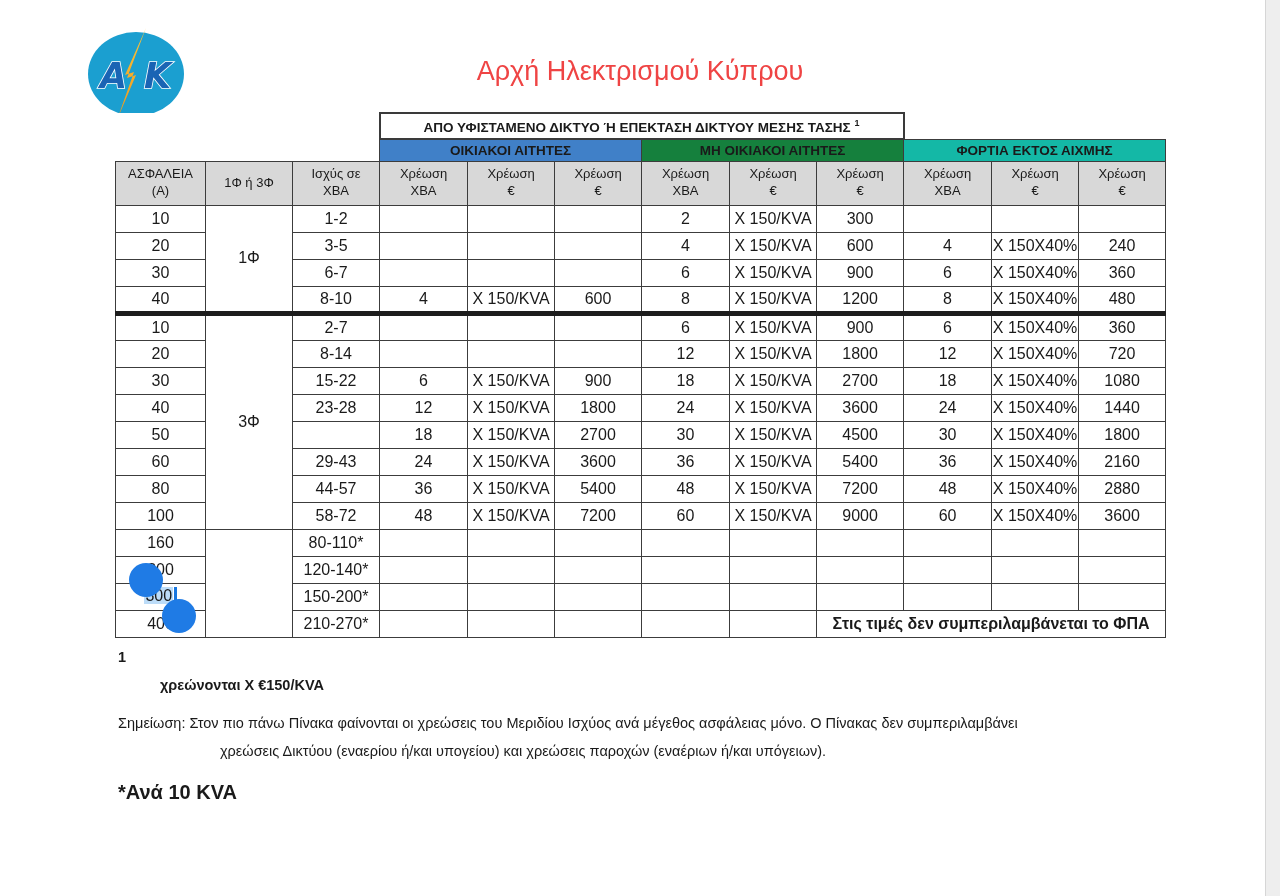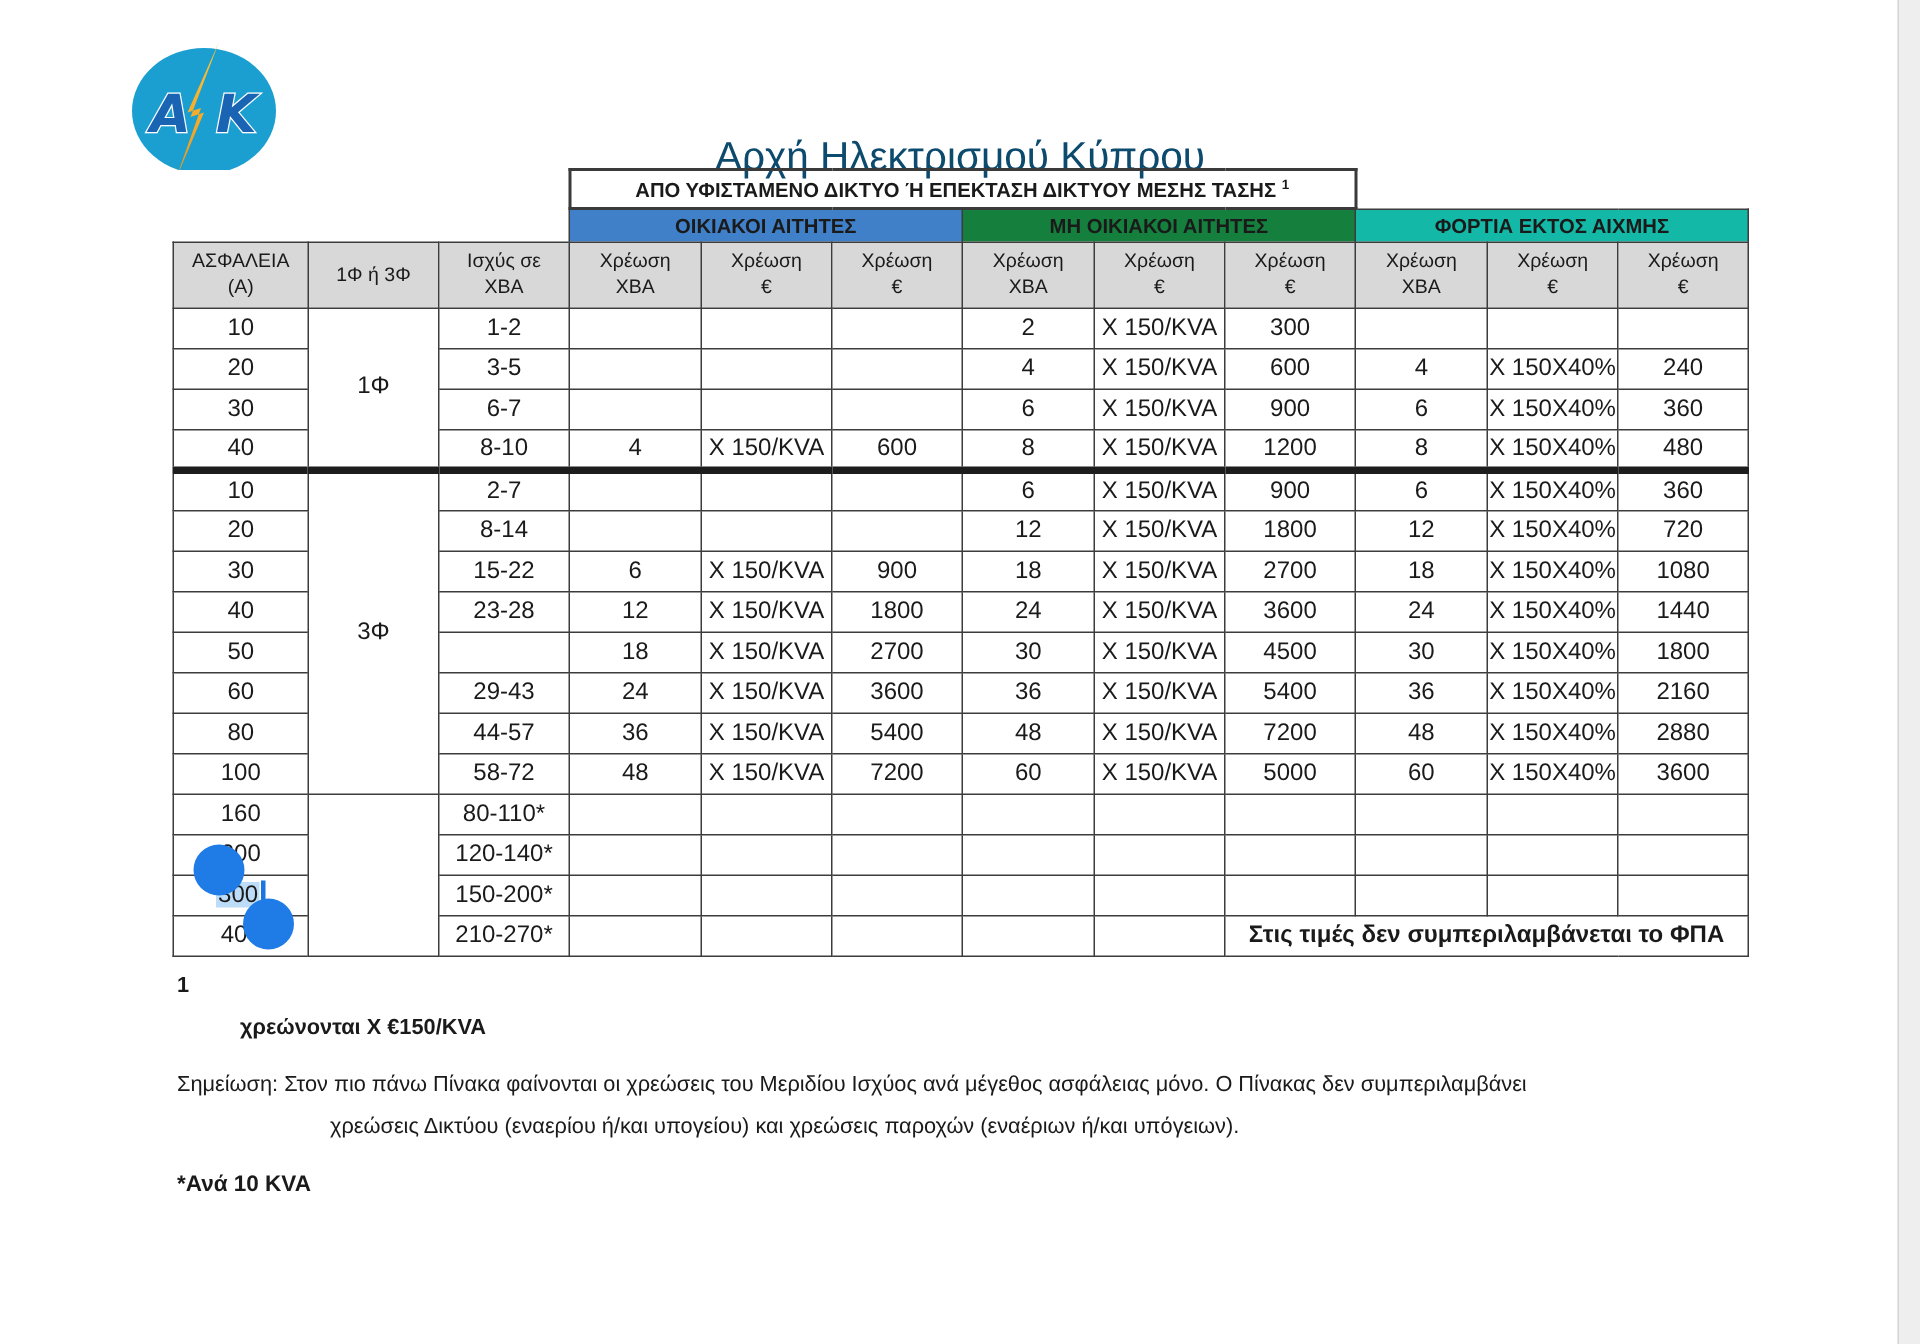--- a/index.html
+++ b/index.html
@@ -4,21 +4,21 @@
 <style>
   html,body{margin:0;padding:0;}
   body{width:1280px;height:896px;background:#ffffff;font-family:"Liberation Sans",sans-serif;color:#1a1a1a;overflow:hidden;}
   .page{position:relative;width:1280px;height:896px;background:#fff;}
   .page-edge{position:absolute;right:0;top:0;width:14px;height:896px;background:#eeeeee;border-left:1px solid #d6d6d6;}
 
   
   .logo{position:absolute;left:86px;top:28px;width:100px;height:92px;}
 
   
-  .title{position:absolute;left:115px;top:56px;width:1050px;text-align:center;font-size:27px;color:#0c4a6e;margin-top:33px;}
+  .title{position:absolute;left:115px;top:56px;width:1050px;text-align:center;font-size:27px;color:#ef4444;}
 
   
   .tablewrap{position:absolute;left:115px;top:112px;width:1050px;}
   table{border-collapse:collapse;table-layout:fixed;width:1050px;}
   td{border:1px solid #3c3c3c;overflow:hidden;padding:0;}
   td.noborder{border:none;background:#fff;}
   tr.r-apo{height:26px;}
   td.apo{border:2px solid #3a3a3a;font-weight:bold;font-size:13.5px;text-align:center;vertical-align:middle;}
   td.apo sup{font-size:9px;}
   tr.r-grp{height:22px;}
@@ -43,21 +43,21 @@
   .sel-handle.start{left:129px;top:563px;}
   .sel-handle.end{left:162px;top:599px;}
 
   
   .fn{position:absolute;font-size:14.5px;}
   .fn-marker{left:118px;top:649px;font-weight:bold;}
   .fn-line1{left:160px;top:649px;font-weight:bold;width:1010px;}
   .fn-line2{left:160px;top:677px;font-weight:bold;}
   .note-line1{left:118px;top:715px;width:1060px;}
   .note-line2{left:220px;top:743px;}
-  .per-kva{left:118px;top:781px;font-weight:bold;font-size:15px;}
+  .per-kva{left:118px;top:781px;font-weight:bold;font-size:20px;}
 </style>
 </head>
 <body>
 
 <div class="page">
   <div class="page-edge"></div>
 
   <div class="logo">
     <svg width="100" height="92" viewBox="0 0 100 92">
       <defs>
@@ -296,21 +296,21 @@
             <td class="num">2880</td>
           </tr>
           <tr class="drow">
             <td>100</td>
             <td>58-72</td>
             <td class="num">48</td>
             <td class="sm">X 150/KVA</td>
             <td class="num">7200</td>
             <td class="num">60</td>
             <td class="sm">X 150/KVA</td>
-            <td class="num">5000</td>
+            <td class="num">9000</td>
             <td class="num">60</td>
             <td class="xs">X 150X40%</td>
             <td class="num">3600</td>
           </tr>
           <tr class="drow">
             <td>160</td>
             <td class="phase" rowspan="4"></td>
             <td>80-110*</td>
             <td class="empty"></td>
             <td class="empty"></td>

